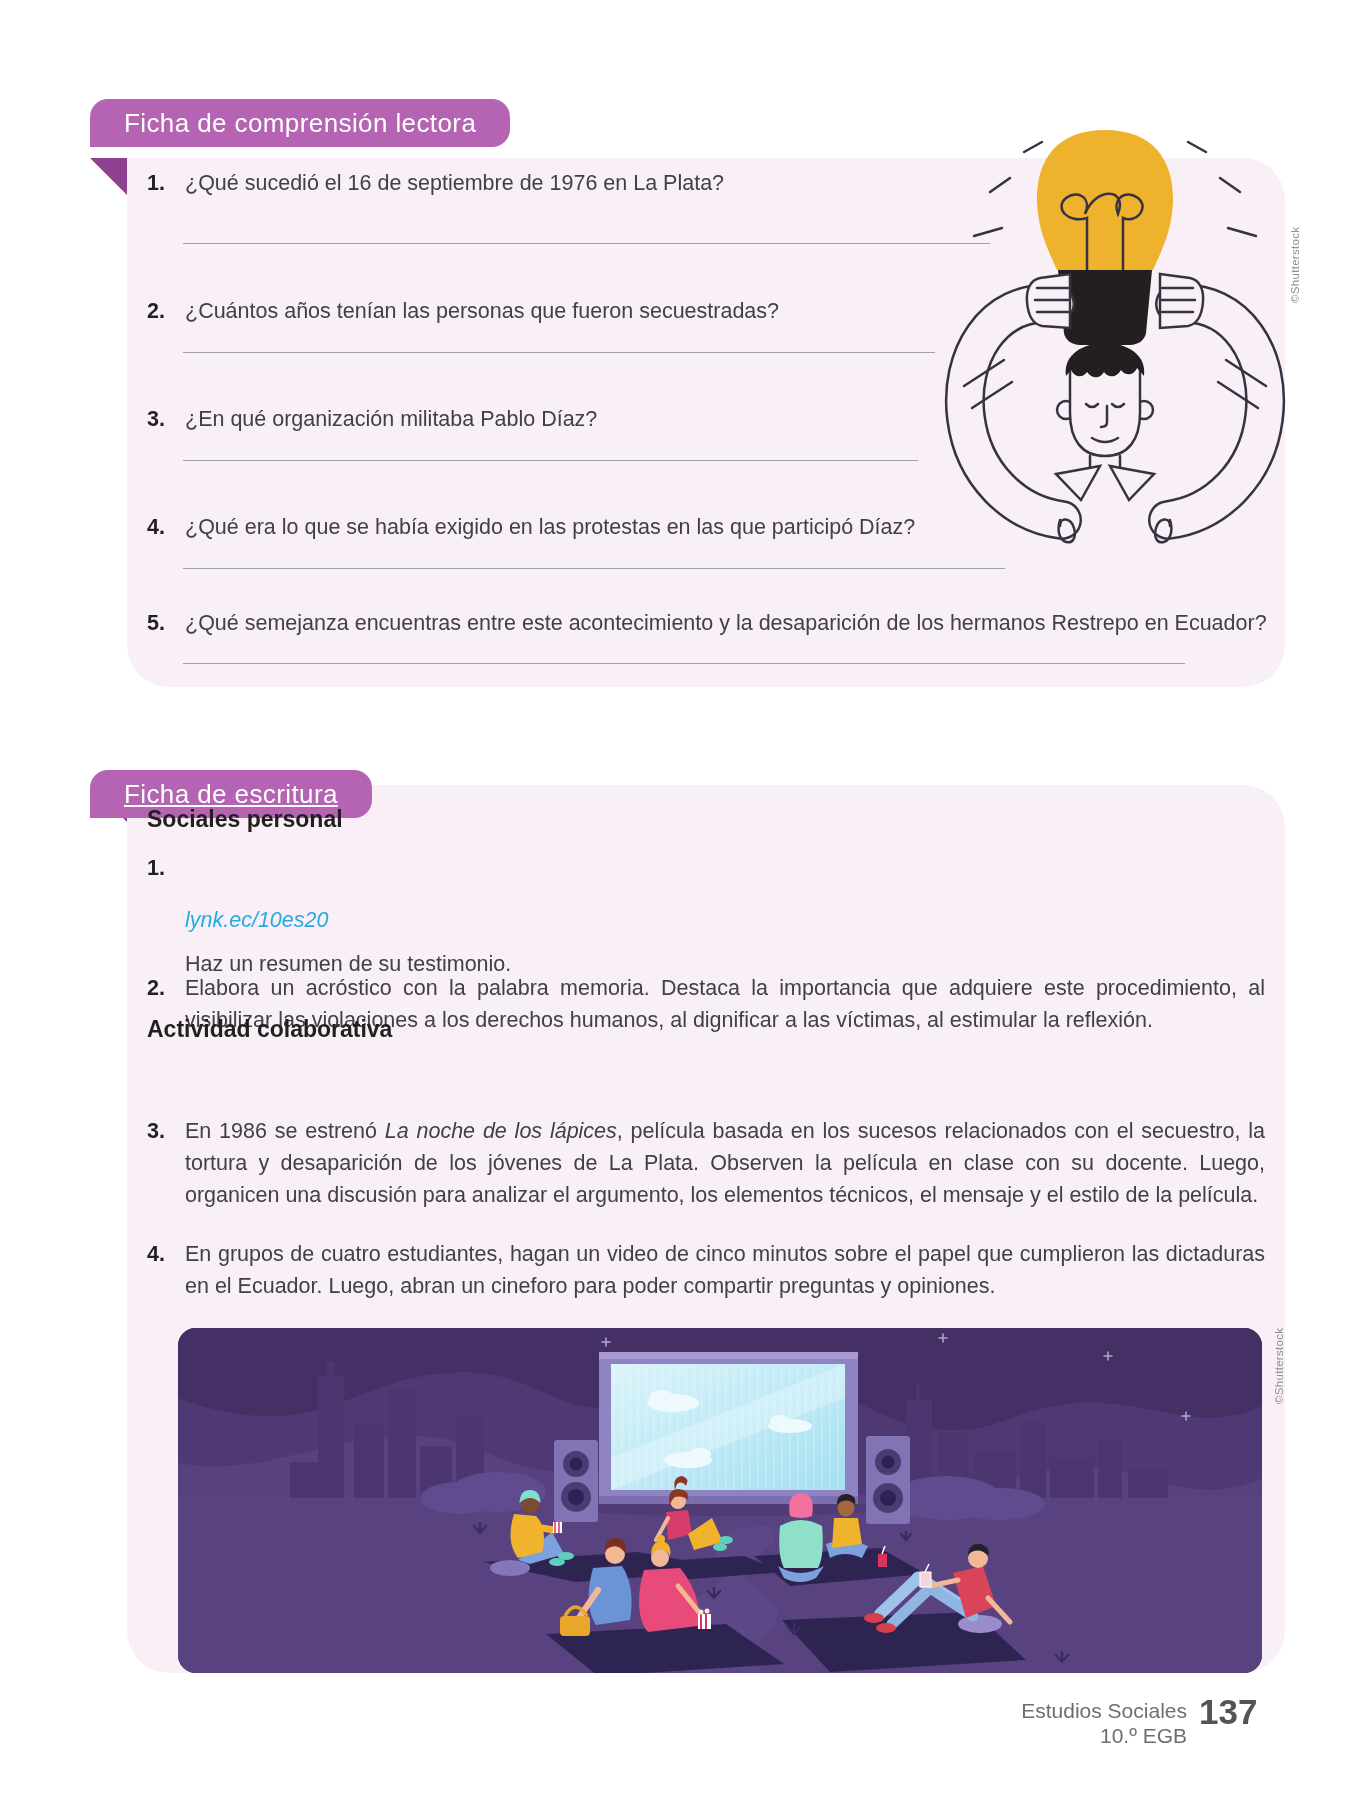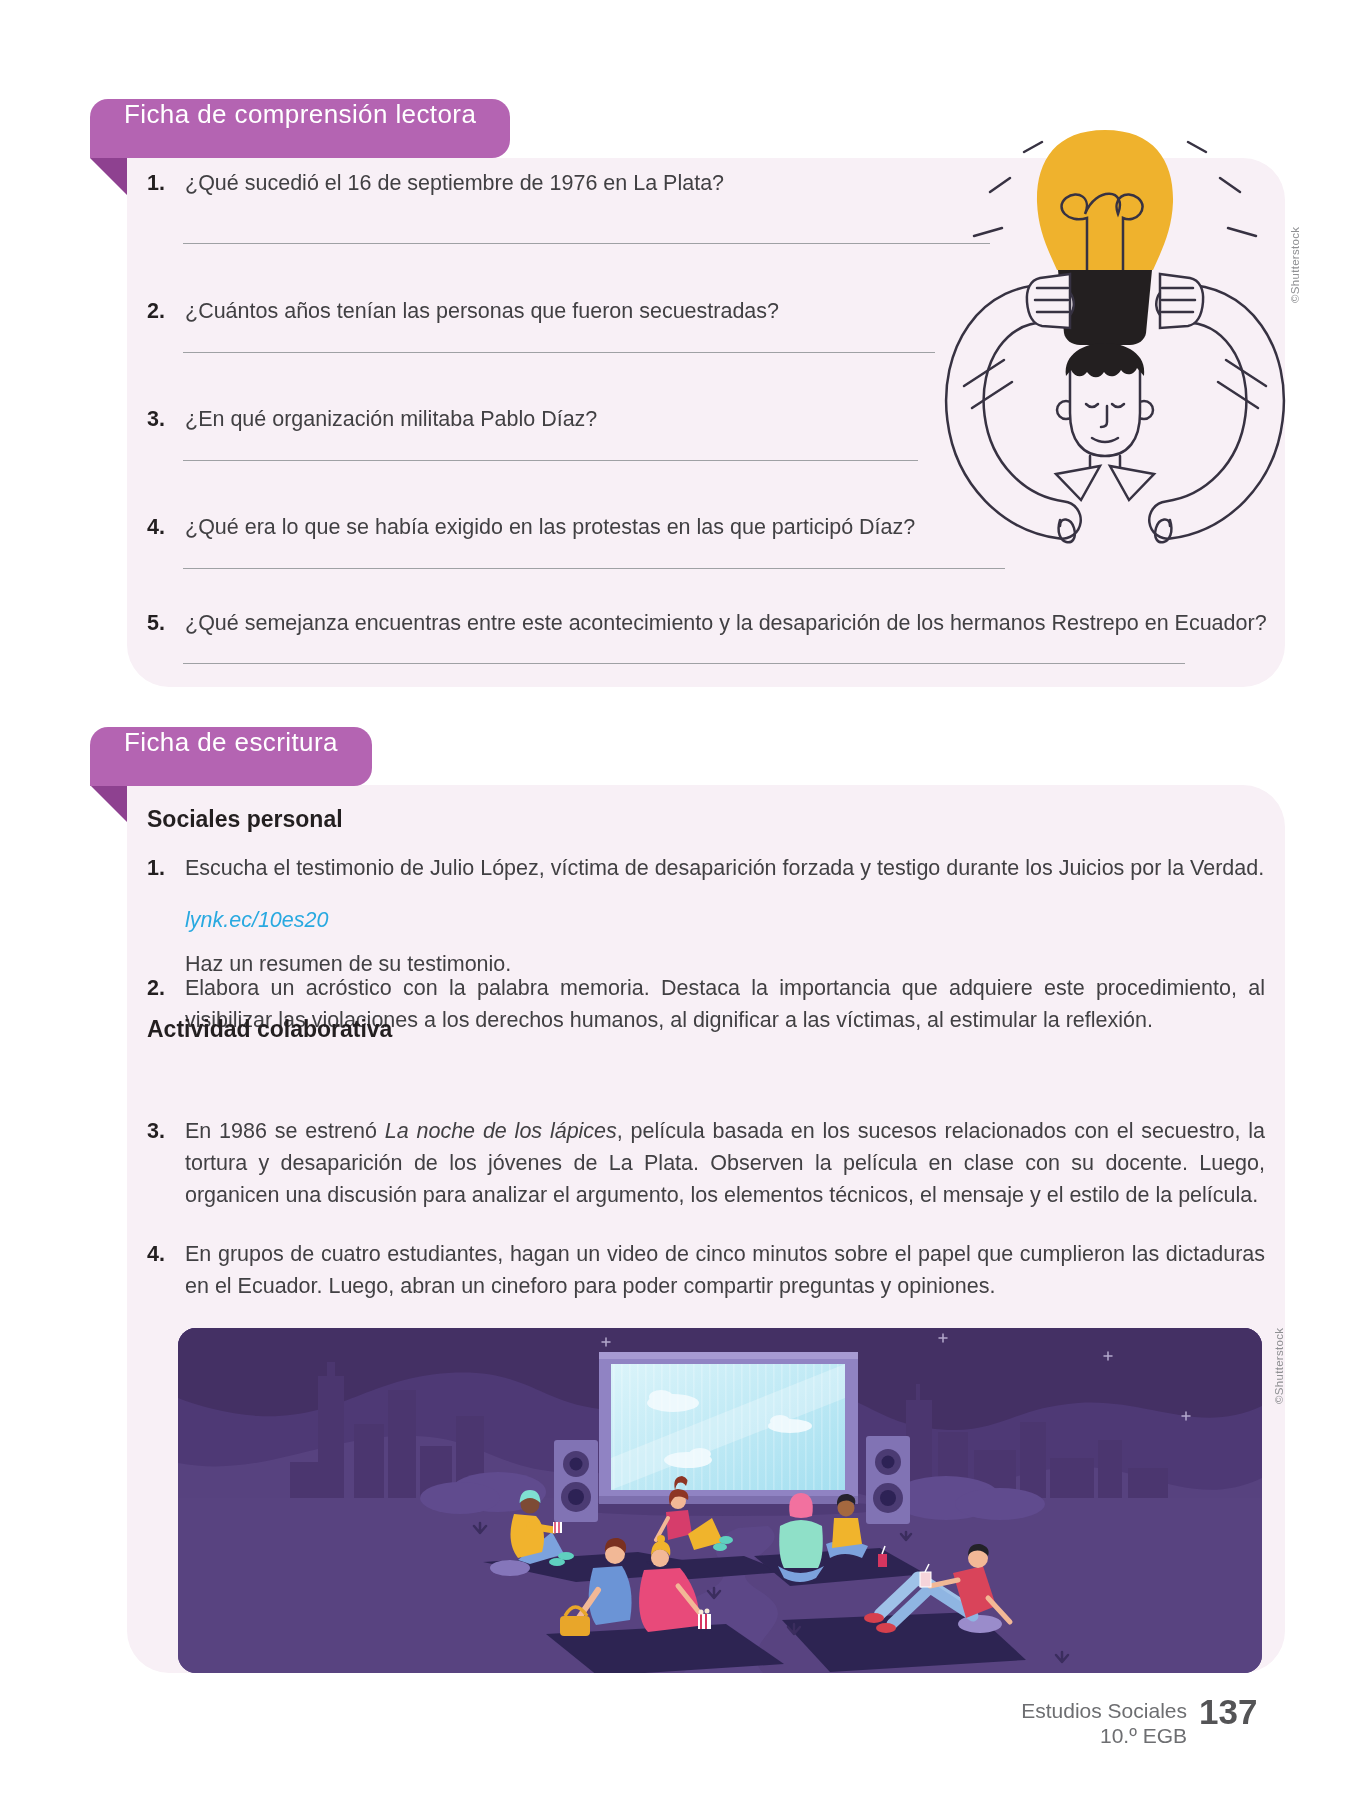--- a/index.html
+++ b/index.html
@@ -8,24 +8,24 @@
     --page_number:#545456; --bulb_yellow:#efb22d; --outline:#373242; --credit:#8f9093;
   }
   html,body{margin:0;padding:0;}
   body{width:1350px;height:1800px;background:#ffffff;font-family:"Liberation Sans",sans-serif;position:relative;}
   .page{position:absolute;inset:0;overflow:hidden;}
 
   .panel{position:absolute;background:var(--panel_bg);border-radius:0 42px 42px 42px;}
   #panel-reading{left:127px;top:158px;width:1158px;height:529px;}
   #panel-writing{left:127px;top:785px;width:1158px;height:888px;}
 
-  .tab{position:absolute;height:59px;background:var(--tab);color:#fff;border-radius:18px 18px 18px 0;
-       display:inline-flex;align-items:flex-start;padding:0 34px;font-size:26px;letter-spacing:.4px;z-index:3;}
+  .tab{position:absolute;height:48px;background:var(--tab);color:#fff;border-radius:18px 18px 18px 0;
+       display:inline-flex;align-items:center;padding:0 34px;font-size:26px;letter-spacing:.4px;z-index:3;}
   #tab-reading{left:90px;top:99px;}
-  #tab-writing{left:90px;top:727px;}
+  #tab-writing{left:90px;top:770px;text-decoration:underline;}
   .tab-fold{position:absolute;width:37px;height:37px;background:var(--tab_fold);
        clip-path:polygon(0 0,100% 0,100% 100%);z-index:2;}
   #fold-reading{left:90px;top:158px;}
   #fold-writing{left:90px;top:785px;}
 
   .q{position:absolute;left:147px;display:flex;color:var(--body_text);font-size:21.5px;line-height:30px;z-index:4;}
   .q .num,.item .num{width:38px;flex:none;font-weight:700;color:var(--heading_text);}
   .ans{position:absolute;left:183px;height:0;border-top:1.6px solid var(--line);z-index:4;}
 
   .heading{position:absolute;left:147px;font-size:23px;font-weight:700;color:var(--heading_text);z-index:4;}
@@ -152,21 +152,21 @@
   <div class="tab-fold" id="fold-writing"></div>
   <div class="tab" id="tab-writing">
     <span>Ficha de escritura</span>
   </div>
 
   <div class="heading" style="top:806px;">Sociales personal</div>
 
   <div class="item" style="top:852px;">
     <span class="num">1.</span>
     <span class="body">
-      <span>Escucha el testimonio de Julio López, víctima de desaparición forzada y testigo durante los Juicios por la Verdad.</span><br>
+      <br>
       <a href="#" class="res-link">lynk.ec/10es20</a>
       <span class="followup" style="display:block;">Haz un resumen de su testimonio.</span>
     </span>
   </div>
 
   <div class="item" style="top:972px;">
     <span class="num">2.</span>
     <span class="body just">Elabora un acróstico con la palabra memoria. Destaca la importancia que adquiere este procedimiento, al visibilizar las violaciones a los derechos humanos, al dignificar a las víctimas, al estimular la reflexión.</span>
   </div>
 

